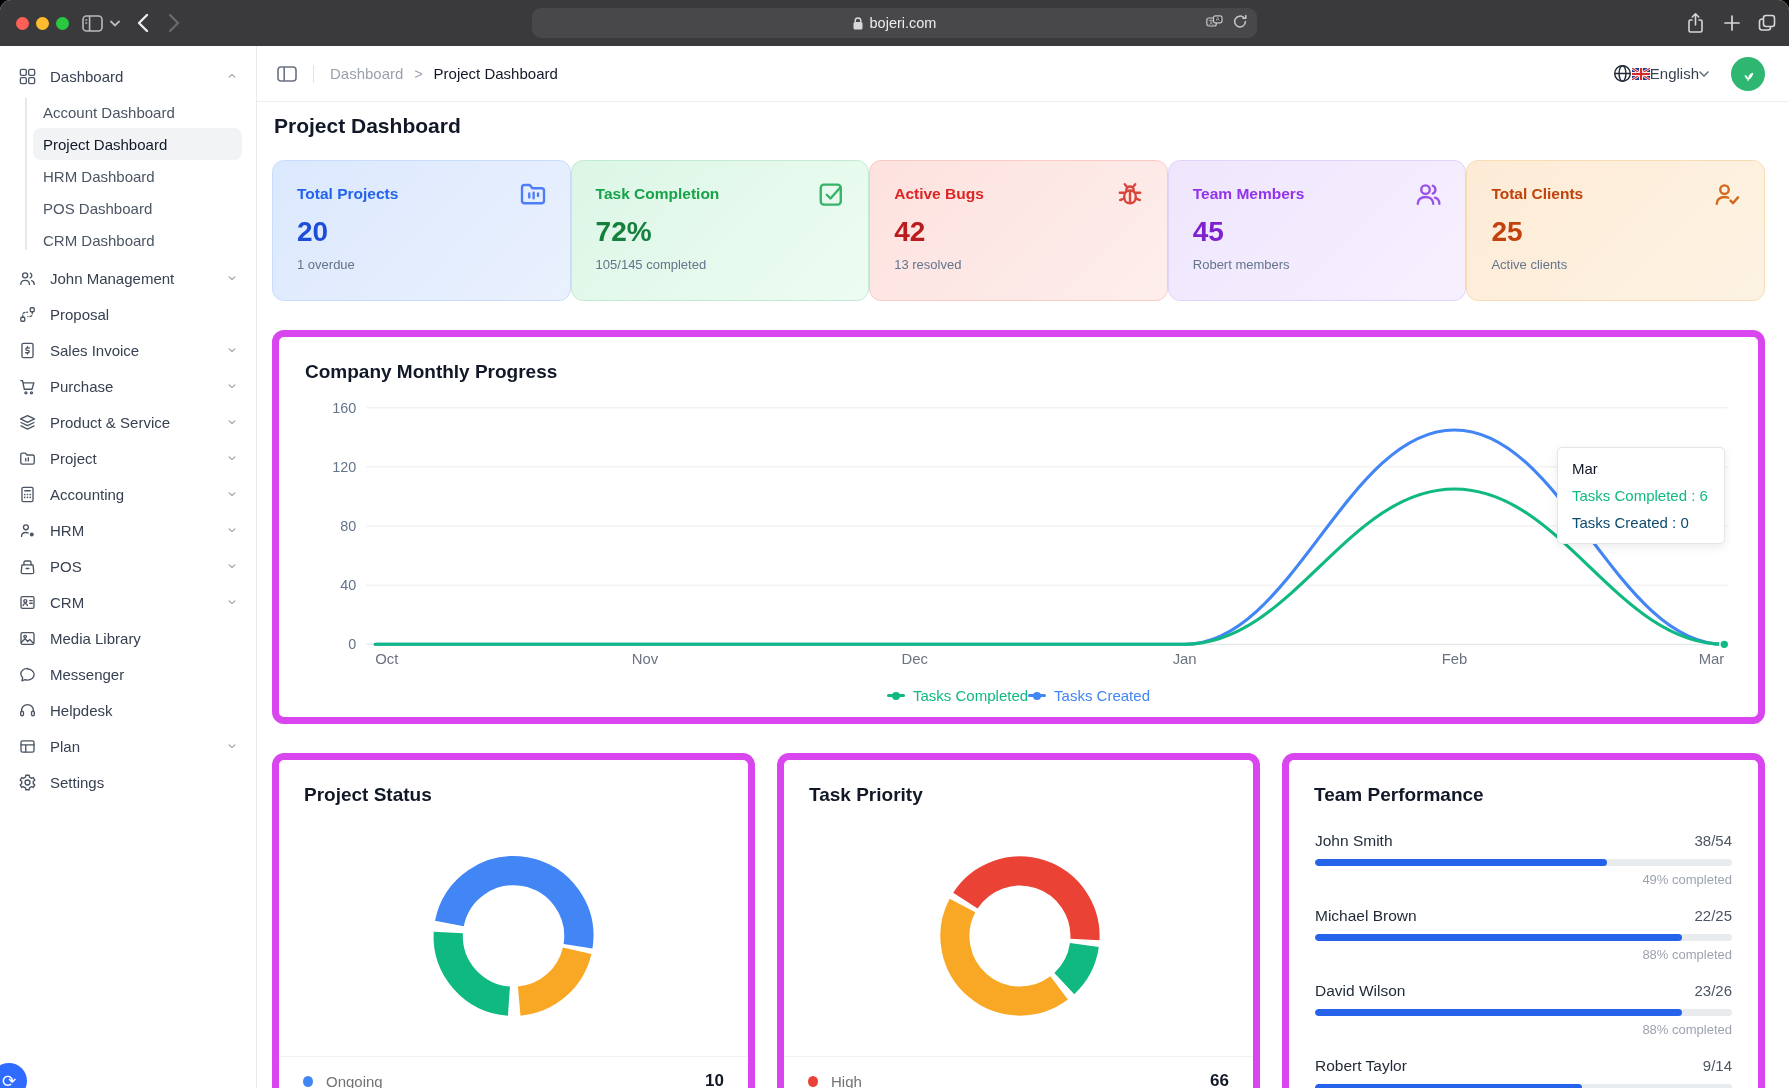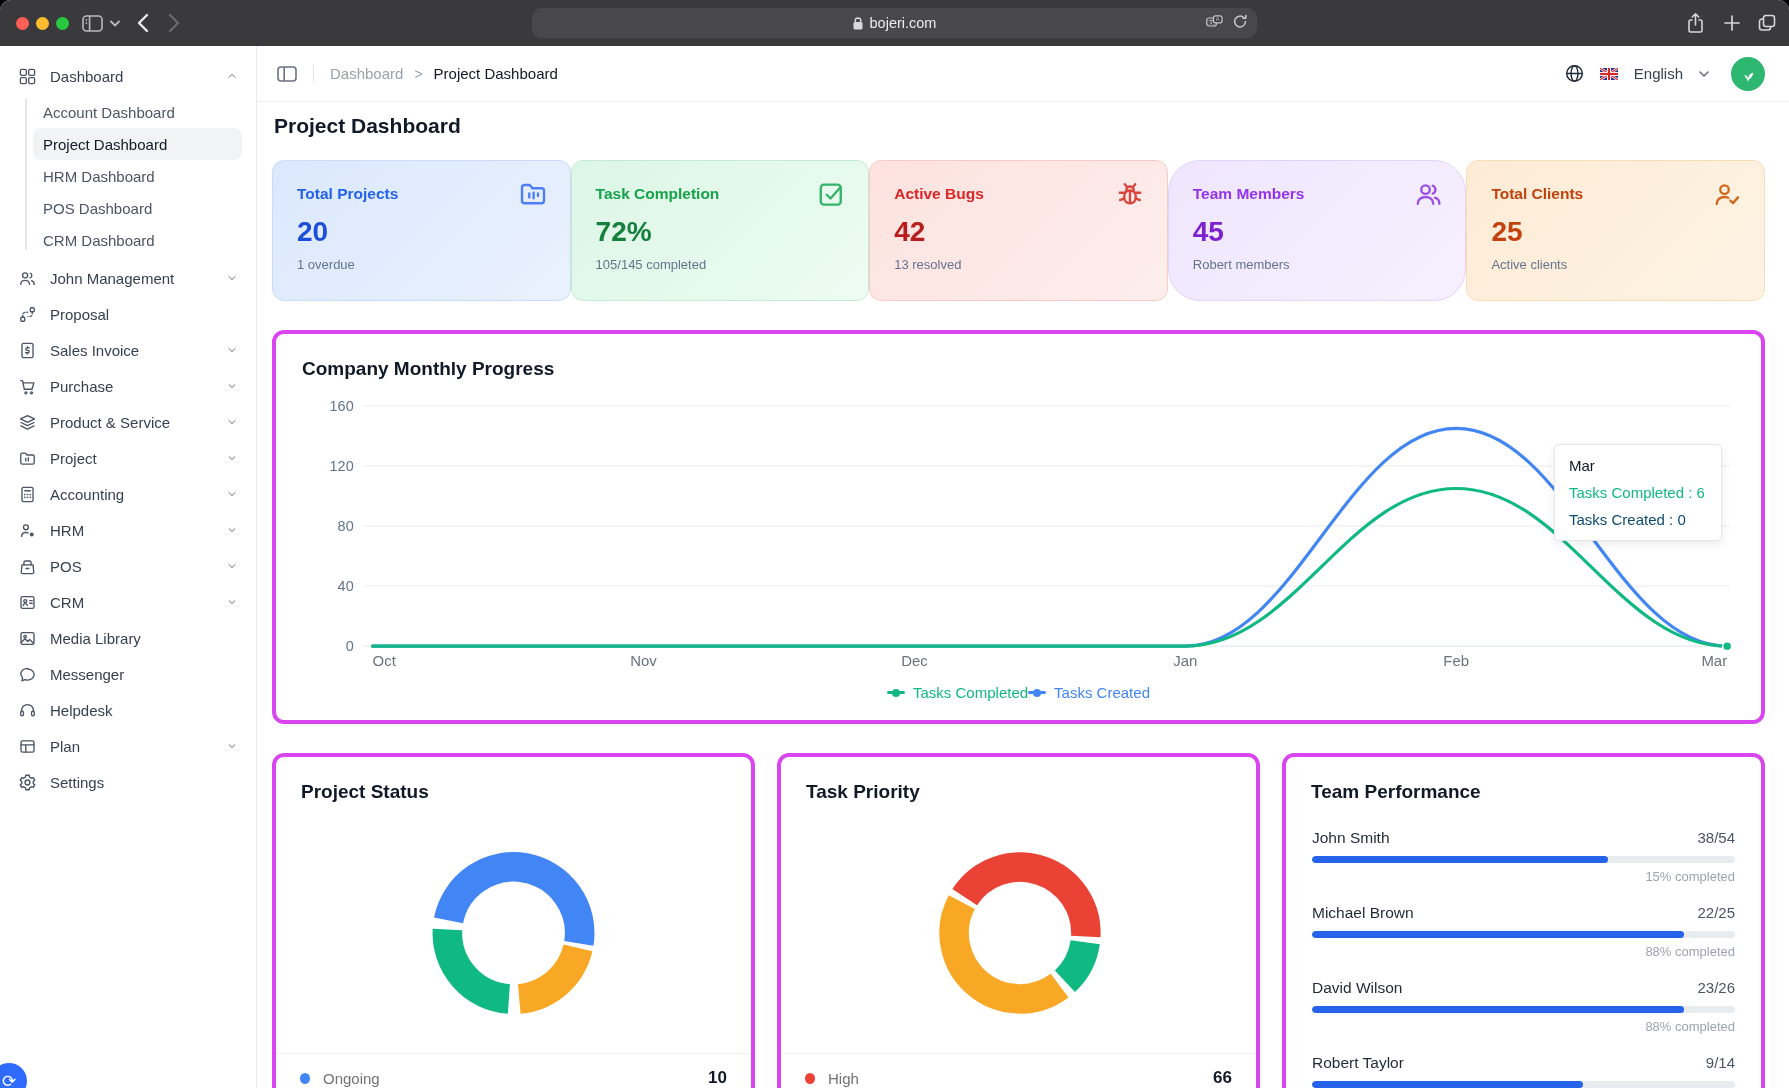--- a/index.html
+++ b/index.html
@@ -27,33 +27,33 @@
   .sub-item.active{background:#f1f3f5;color:#111827;font-weight:500;}
   .scroll-widget{position:absolute;left:-9px;bottom:-11px;width:36px;height:36px;border-radius:50%;background:#2f6bff;color:#fff;display:flex;align-items:center;justify-content:center;font-size:17px;z-index:6;}
   
   .main{flex:1;position:relative;overflow:hidden;background:#fff;}
   .topbar{height:56px;border-bottom:1px solid #eceef1;display:flex;align-items:center;padding:0 24px 0 20px;}
   .tb-divider{width:1px;height:18px;background:#e2e4e8;margin:0 16px;}
   .crumb{font-size:15px;color:#9aa1ab;}
   .crumb.cur{color:#111827;}
   .crumb-sep{margin:0 11px;color:#9aa1ab;font-size:14px;}
   .tb-right{margin-left:auto;display:flex;align-items:center;}
-  .lang{display:flex;align-items:center;gap:16px;margin-right:22px;color:#374151;font-size:15px;cursor:pointer;}
+  .lang{display:flex;align-items:center;gap:0;margin-right:22px;color:#374151;font-size:15px;cursor:pointer;}
   .avatar{width:34px;height:34px;border-radius:50%;background:#2db771;display:flex;align-items:center;justify-content:center;}
   .content{padding:0 24px 0 15px;height:986px;overflow:hidden;}
   .page-title{margin:12px 0 0 2px;font-size:21px;font-weight:700;color:#111827;}
   
   .stats{display:flex;margin-top:22px;}
   .stat{position:relative;flex:1;height:141px;border-radius:12px;padding:24px 24px 0 24px;border:1px solid transparent;}
   .stat .slabel{font-size:15.5px;font-weight:600;}
   .stat .svalue{font-size:28px;font-weight:700;margin-top:13px;}
   .stat .ssub{font-size:13px;color:#64748b;margin-top:9px;}
   .stat .sicon{position:absolute;top:18px;right:22px;display:flex;}
   
-  .card{border:4px solid #d946ef;border-radius:12px;background:#fff;}
+  .card{border:7px solid #d946ef;border-radius:12px;background:#fff;}
   .chart-card{position:relative;margin-top:29px;height:394px;}
   .card-title{font-size:19px;font-weight:700;color:#111827;}
   .chart-card .card-title{position:absolute;left:26px;top:24px;}
   .chart-svg{position:absolute;left:0;top:0;width:100%;height:100%;}
   .chart-legend{position:absolute;left:0;right:0;top:350px;display:flex;justify-content:center;}
   .cl-item{display:flex;align-items:center;gap:8px;font-size:15px;cursor:pointer;}
   .cl-marker{position:relative;width:18px;height:3px;border-radius:2px;}
   .cl-marker i{position:absolute;left:5px;top:-2.5px;width:8px;height:8px;border-radius:50%;background:inherit;border:0;display:block;}
   .tooltip{position:absolute;left:1278px;top:110px;width:168px;background:#fff;border:1px solid #e3e5e8;border-radius:5px;box-shadow:0 3px 10px rgba(0,0,0,.08);padding:12px 14px;z-index:4;}
   .tt-title{font-size:15px;color:#111827;}
@@ -463,21 +463,21 @@
               <span class="sicon" style="color: rgb(217, 69, 60);">
                 <svg width="30" height="30" viewBox="0 0 24 24" fill="none" stroke="currentColor" stroke-width="1.9" stroke-linecap="round" stroke-linejoin="round">
                   <path d="M12 9.2c-2.9 0-4.6 2-4.6 4.6v1c0 2.6 1.7 4.6 4.6 4.6s4.6-2 4.6-4.6v-1c0-2.6-1.7-4.6-4.6-4.6z"></path>
                   <path d="M12 9.5v9.5"></path>
                   <path d="M9 9a3 3 0 016 0"></path>
                   <path d="M9.3 6L7.8 4.2M14.7 6l1.5-1.8"></path>
                   <path d="M7.4 11H3.8M7.4 15.5l-3.3 1.4M16.6 11h3.6M16.6 15.5l3.3 1.4"></path>
                 </svg>
               </span>
             </div>
-            <div class="stat" style="background: linear-gradient(135deg, rgb(239, 230, 253), rgb(246, 240, 254)); border-color: rgb(226, 211, 250); border-radius: 32px;">
+            <div class="stat" style="background: linear-gradient(135deg, rgb(239, 230, 253), rgb(246, 240, 254)); border-color: rgb(226, 211, 250);">
               <div class="slabel" style="color: rgb(147, 51, 234);">Team Members</div>
               <div class="svalue" style="color: rgb(126, 34, 206);">45</div>
               <div class="ssub">Robert members</div>
               <span class="sicon" style="color: rgb(155, 81, 232);">
                 <svg width="30" height="30" viewBox="0 0 24 24" fill="none" stroke="currentColor" stroke-width="1.9" stroke-linecap="round" stroke-linejoin="round">
                   <circle cx="10" cy="8.5" r="3.4"></circle>
                   <path d="M3.8 19.8c0-3.4 2.8-5.4 6.2-5.4s6.2 2 6.2 5.4"></path>
                   <path d="M15.8 5.4a3.4 3.4 0 010 6.3"></path>
                   <path d="M17.6 14.9c2.2.7 3.5 2.5 3.5 4.9"></path>
                 </svg>
@@ -574,21 +574,21 @@
             <div class="card-title">Team Performance</div>
             <div class="team-rows" id="teamRows">
                 <div class="trow">
                   <div class="line1">
                     <span class="tname">John Smith</span>
                     <span class="tratio">38/54</span>
                   </div>
                   <div class="tbar">
                     <div class="tfill" style="width: 70%;"></div>
                   </div>
-                  <div class="tpct">15% completed</div>
+                  <div class="tpct">49% completed</div>
                 </div>
                 <div class="trow">
                   <div class="line1">
                     <span class="tname">Michael Brown</span>
                     <span class="tratio">22/25</span>
                   </div>
                   <div class="tbar">
                     <div class="tfill" style="width: 88%;"></div>
                   </div>
                   <div class="tpct">88% completed</div>

